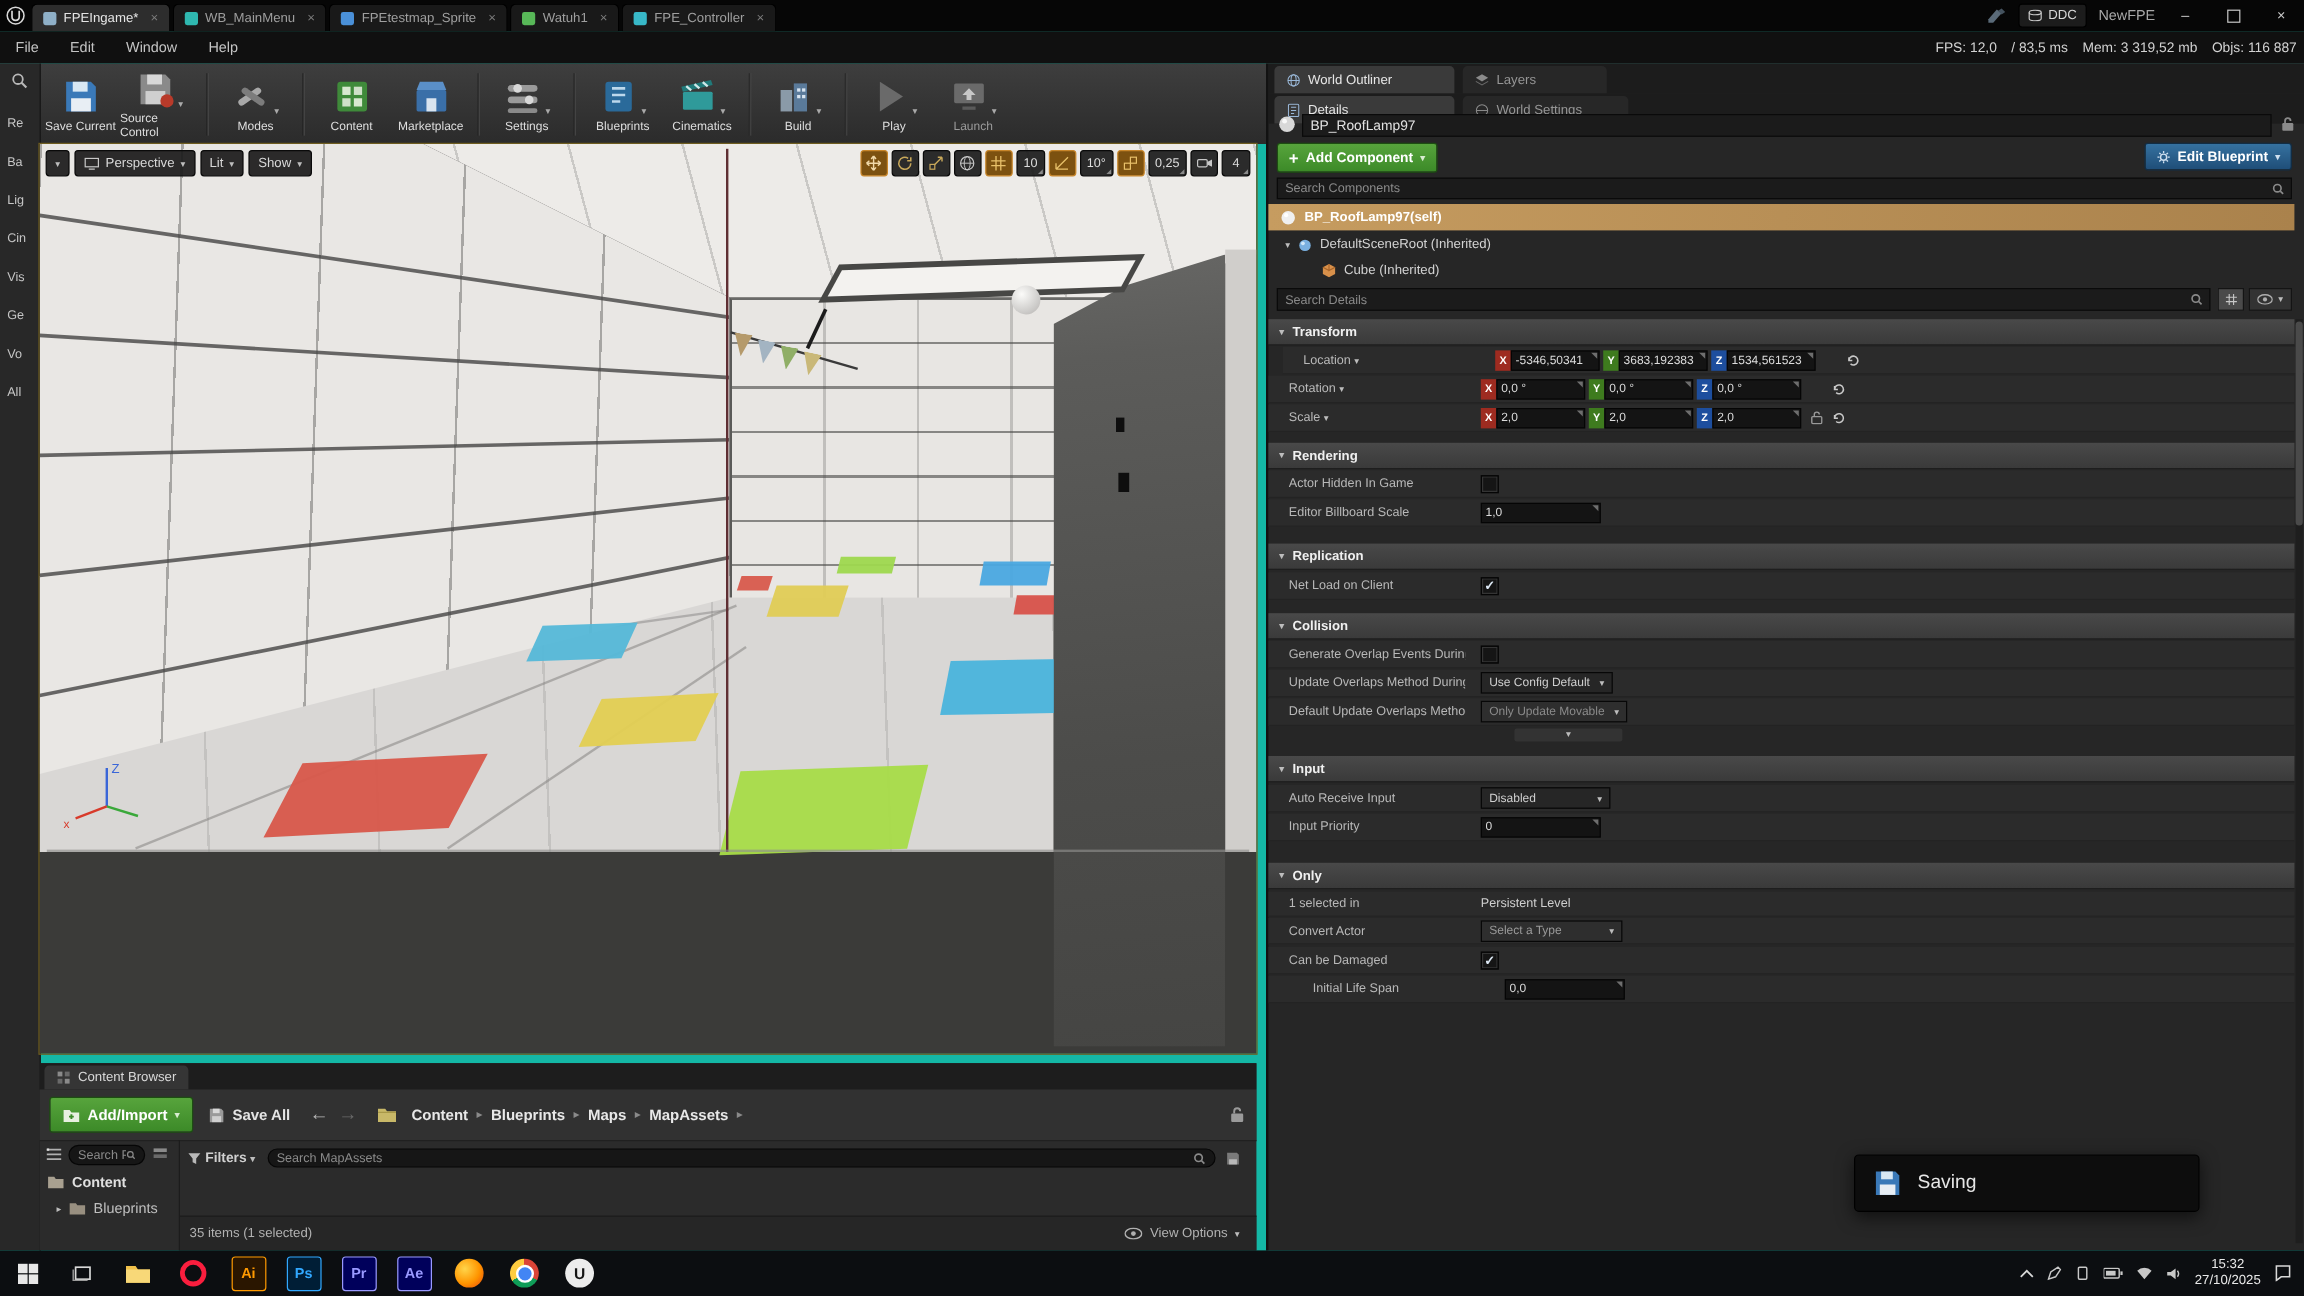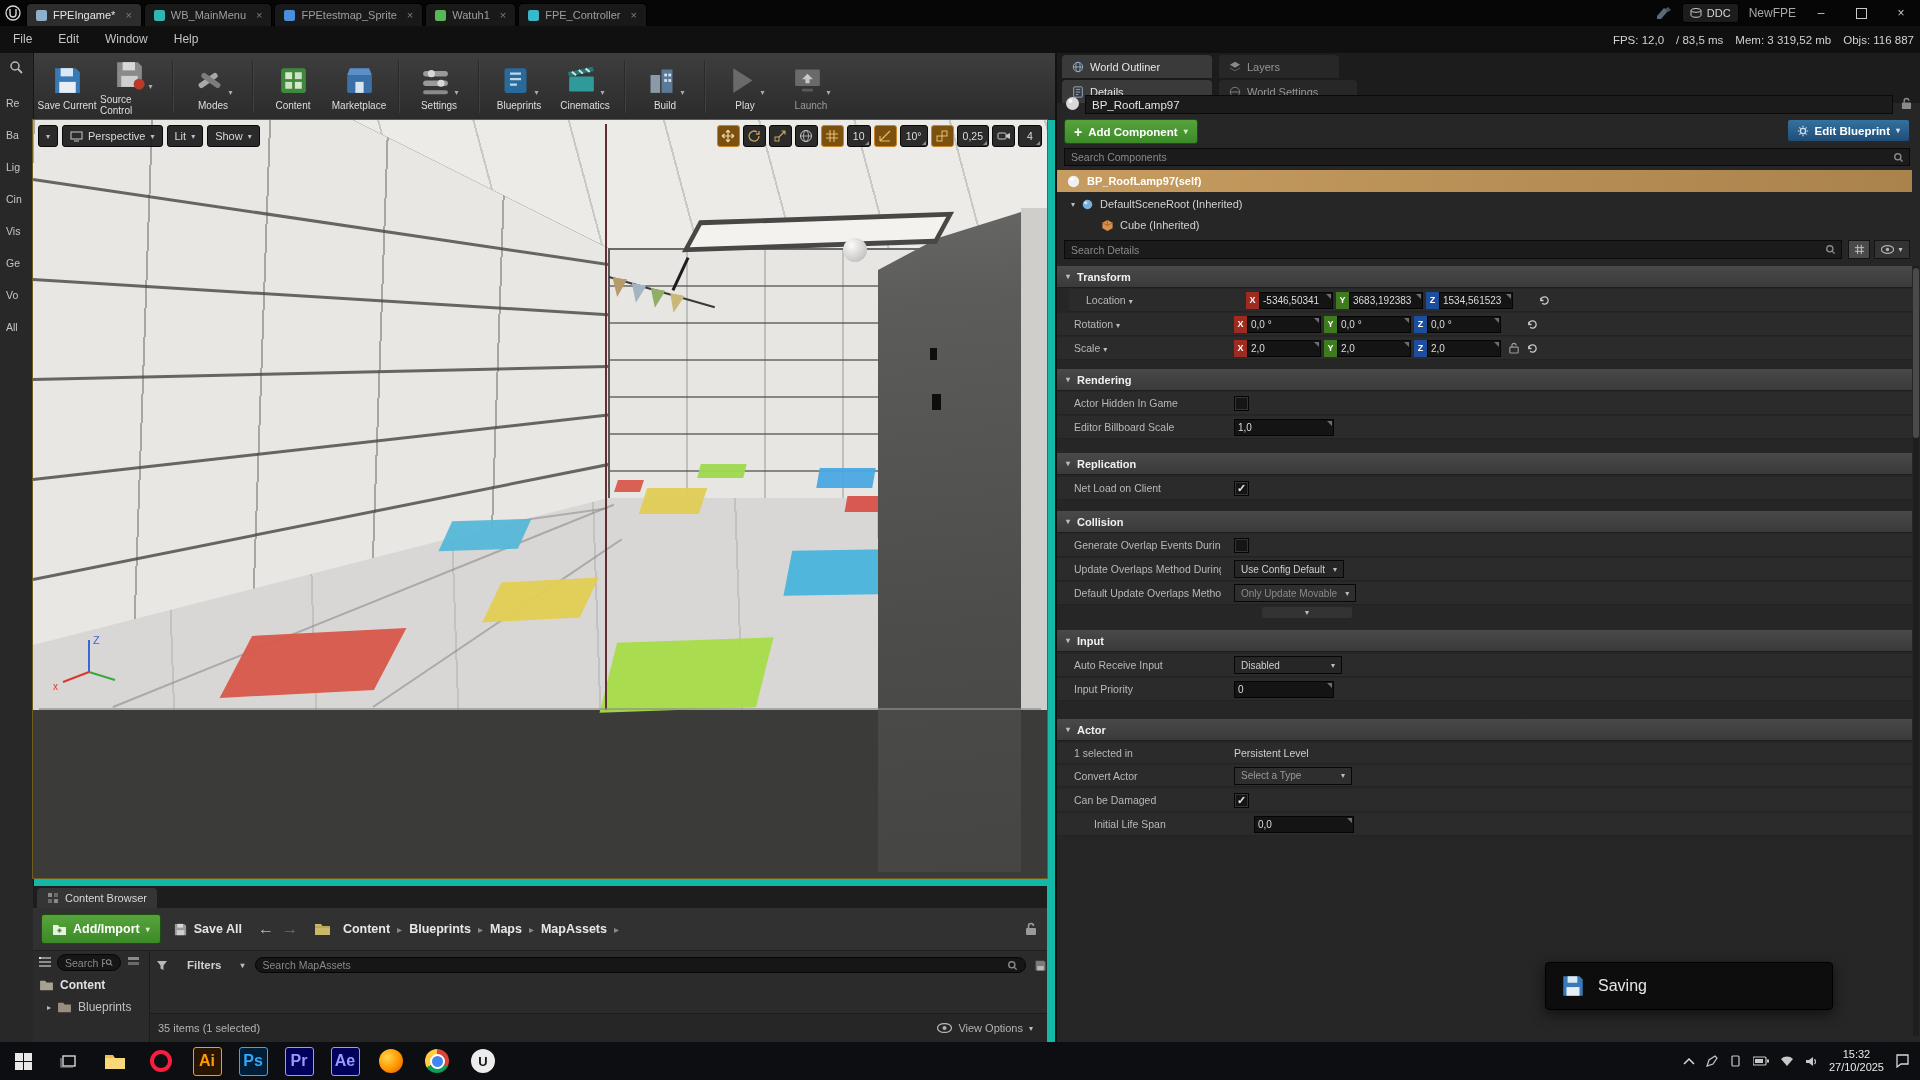--- a/index.html
+++ b/index.html
@@ -70,21 +70,21 @@
   .nf::after{content:"";position:absolute;top:1px;right:1px;border-left:5px solid transparent;border-top:5px solid #6e6e6e;}
   .ddl{height:18px;background:#262626;border:1px solid #070707;color:#cfcfcf;font-size:10px;display:flex;align-items:center;gap:8px;padding:0 6px;box-sizing:border-box;flex:none;}
   .cbx{width:13px;height:13px;background:#151515;border:1px solid #050505;box-shadow:inset 0 0 0 1px #343434;display:flex;align-items:center;justify-content:center;color:#dce8f4;font-size:11px;font-weight:bold;flex:none;}
   .darkfield{background:#1b1b1b;border:1px solid #0a0a0a;display:flex;align-items:center;color:#e2e2e2;box-sizing:border-box;}
   .treerow{position:absolute;left:0;width:855px;display:flex;align-items:center;font-size:11px;color:#d2d2d2;}
   
   .toast{position:absolute;left:1545px;top:962px;width:288px;height:48px;background:rgba(12,12,12,.96);border:1px solid #000;border-radius:4px;box-shadow:0 4px 14px rgba(0,0,0,.6);display:flex;align-items:center;gap:12px;padding-left:14px;box-sizing:border-box;z-index:90;}
   
   .taskbar{position:absolute;left:0;top:1042px;width:1920px;height:38px;background:#0c0e11;display:flex;align-items:center;z-index:100;}
   .tkslot{width:46px;height:38px;display:flex;align-items:center;justify-content:center;flex:none;}
-  .adobe{width:27px;height:27px;display:flex;align-items:center;justify-content:center;font-size:16px;font-weight:bold;border-radius:3px;}
+  .adobe{width:27px;height:27px;display:flex;align-items:center;justify-content:center;font-size:12px;font-weight:bold;border-radius:3px;}
   .tray{position:absolute;right:0;top:0;height:38px;display:flex;align-items:center;gap:11px;padding-right:10px;}
   .clock{text-align:center;color:#e8e8e8;font-size:11px;line-height:13px;}
   svg{display:block;}
 </style>
 </head>
 <body>
 
 <div id="app">
 
   <div class="titlebar">
@@ -533,21 +533,21 @@
       <div style="position:absolute;left:14px;top:50px;display:flex;align-items:center;gap:6px;color:#c0c0c0;font-size:12px;">
         <span class="car">▸</span>
         <svg width="15" height="12" viewBox="0 0 17 14">
             <path d="M1 2h6l1.5 2H16v9H1z" fill="#988f80"></path>
           </svg>
         <span>Blueprints</span>
       </div>
     </div>
 
     <div class="abs" style="left:117px;top:64px;width:897px;height:30px;display:flex;align-items:center;">
-      <div style="display:flex;align-items:center;gap:19px;margin-left:6px;color:#d0d0d0;font-size:11.5px;font-weight:bold;">
+      <div style="display:flex;align-items:center;gap:3px;margin-left:6px;color:#d0d0d0;font-size:11.5px;font-weight:bold;">
         <svg width="12" height="11" viewBox="0 0 12 11">
             <path d="M1 1h10L7.5 5.5V10l-3-1.5V5.5z" fill="#b8b8b8"></path>
           </svg>
         <span>Filters</span>
           <span class="car">▾</span>
       </div>
       <div class="searchbox" style="margin-left:10px;width:790px;height:16px;border-radius:10px;">
         <span>Search MapAssets</span>
         <svg width="11" height="11" viewBox="0 0 16 16">
             <circle cx="7" cy="7" r="4.5" fill="none" stroke="#8a8a8a" stroke-width="2"></circle>
@@ -836,21 +836,21 @@
     </div>
     <div class="prow" style="top:625px;">
       <span class="plabel">Input Priority</span>
       <span class="vwrap">
           <span class="nf" style="width:100px;">0</span>
         </span>
     </div>
 
     <div class="sech" style="top:666px;">
         <span class="car">▾</span>
-        <span>Actor</span>
+        <span>Only</span>
       </div>
     <div class="prow" style="top:690px;height:21px;">
       <span class="plabel">1 selected in</span>
       <span class="vwrap" style="font-size:10.5px;color:#cfcfcf;">Persistent Level</span>
     </div>
     <div class="prow" style="top:712px;height:22px;">
       <span class="plabel">Convert Actor</span>
       <span class="vwrap">
           <span class="ddl" style="width:118px;justify-content:space-between;color:#9a9a9a;background:#2e2e2e;">
             <span>Select a Type</span>

